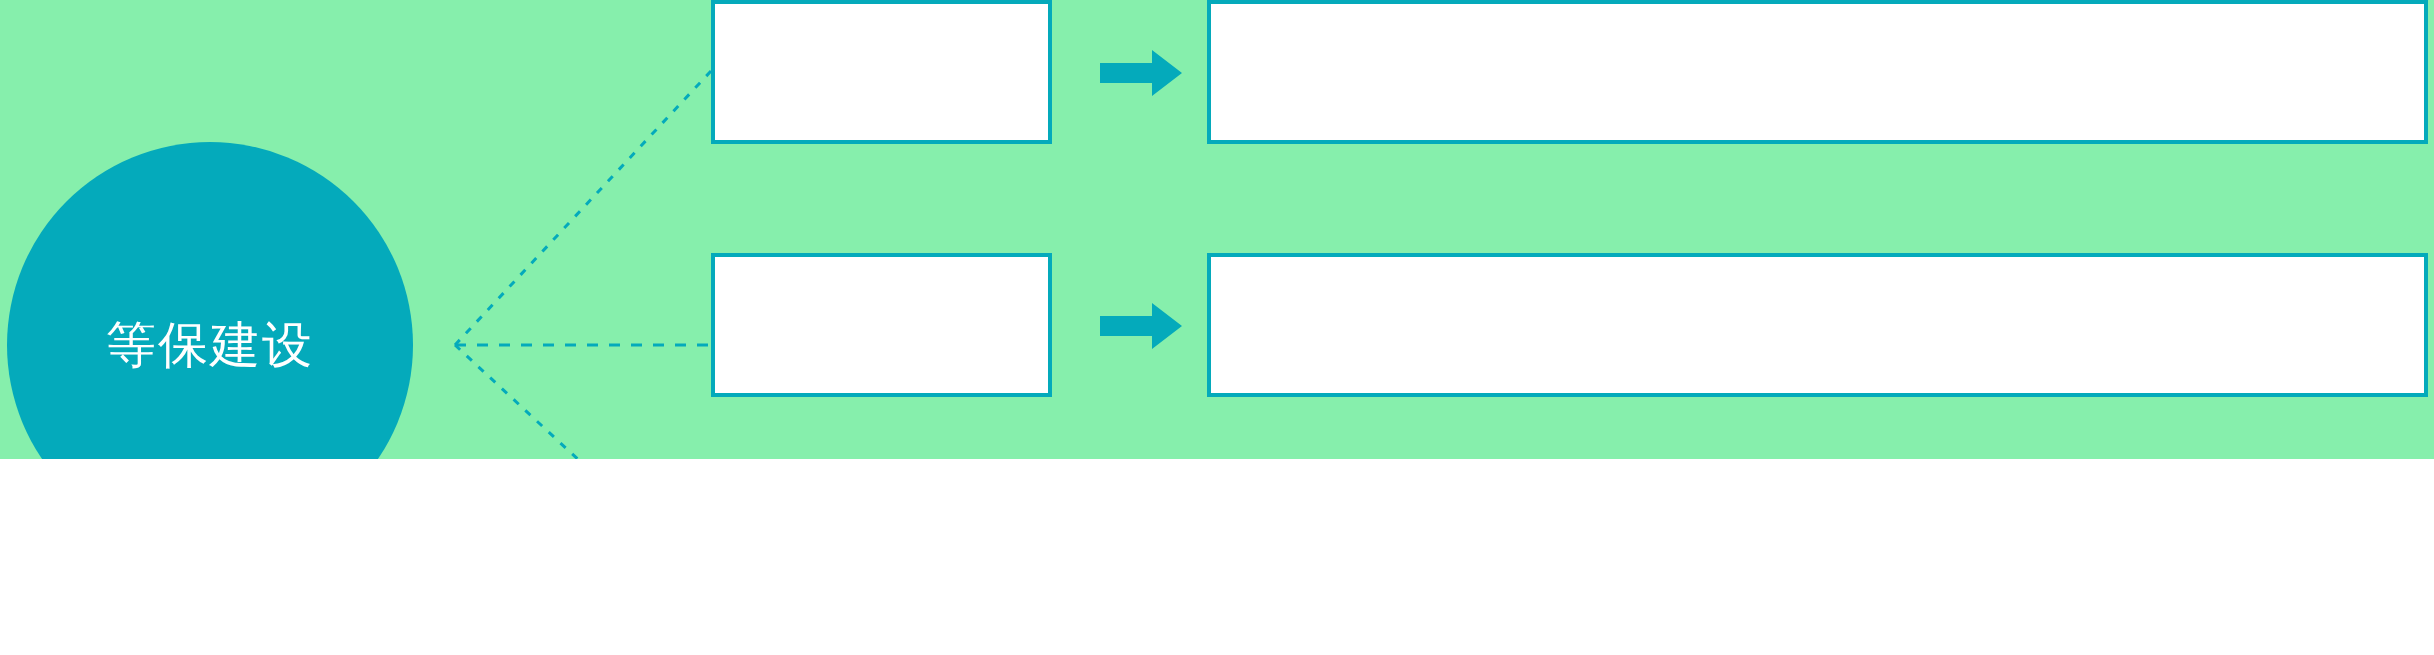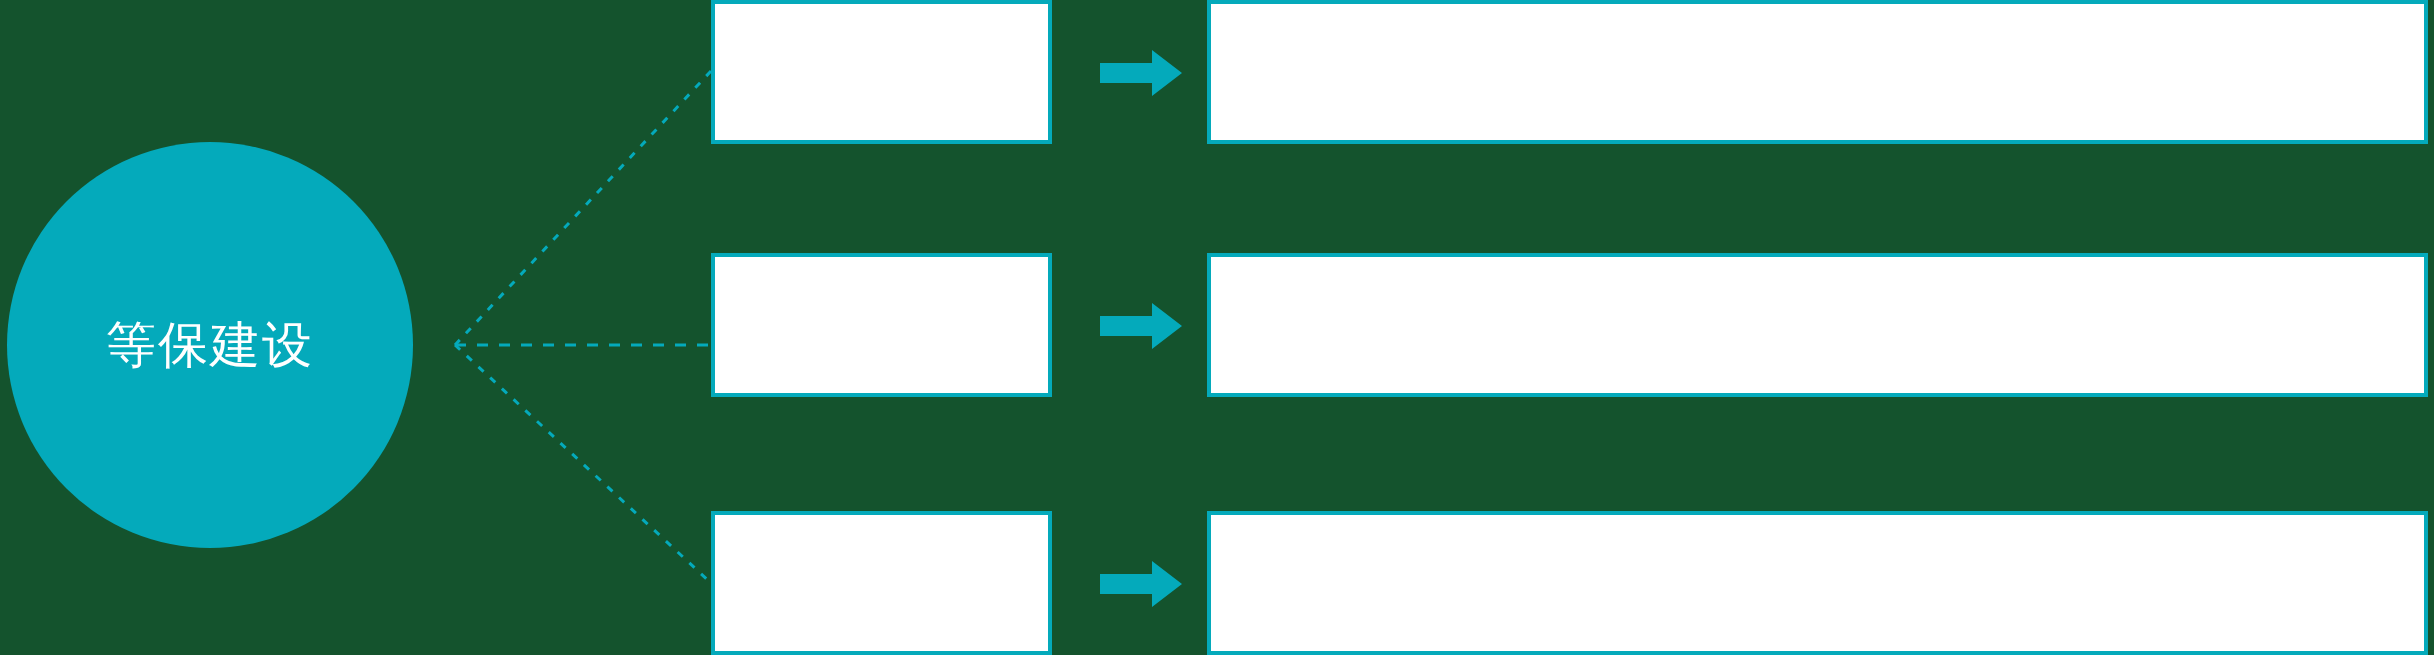--- a/index.html
+++ b/index.html
@@ -6,22 +6,22 @@
     margin: 0;
     padding: 0;
     background: #ffffff;
   }
   body {
     font-family: "Liberation Sans", sans-serif;
   }
   #canvas {
     position: relative;
     width: 2434px;
-    height: 655px;
-    background: #14532d;
+    height: 459px;
+    background: #86efac;
     overflow: hidden;
   }
 
   
   .hub-circle {
     position: absolute;
     left: 7px;
     top: 142px;
     width: 406px;
     height: 406px;

